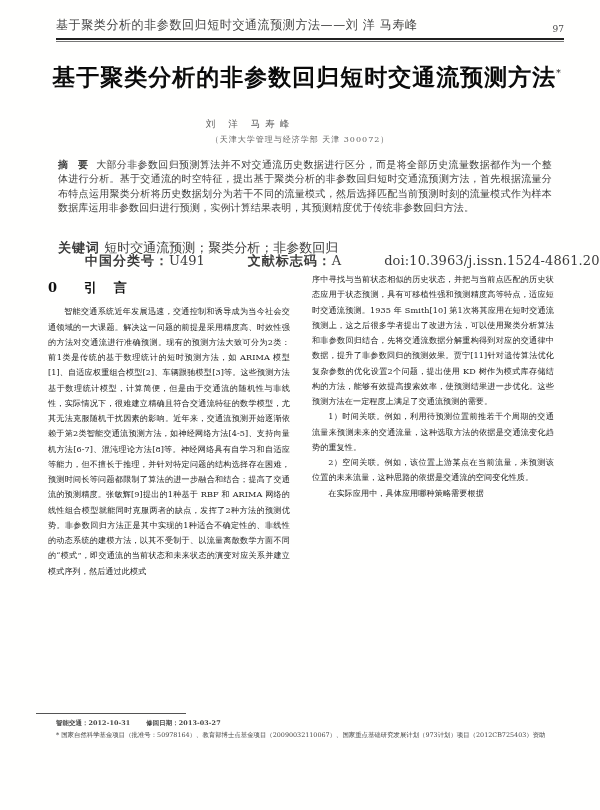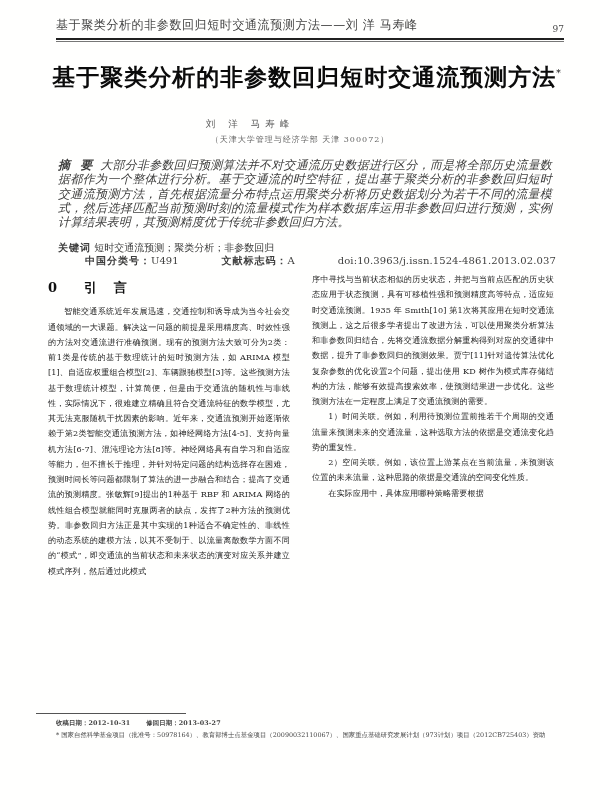--- a/index.html
+++ b/index.html
@@ -111,40 +111,39 @@
     color: #3a3a3a;
     opacity: .8;
   }
 
   
   .abstract-block {
     position: absolute;
     left: 58px;
     right: 48px;
     top: 158px;
-    font-size: 12px;
+    font-size: 10px;
     line-height: 14.3px;
     letter-spacing: .15px;
     color: #2a2a2a;
     text-align: justify;
     opacity: .9;
-    font-style: italic;
   }
   .abs-label {
     font-weight: 700;
     letter-spacing: 3px;
     margin-right: 5px;
   }
   .abs-para { text-indent: 0; }
 
   .meta-line {
     position: absolute;
     left: 58px;
     right: 48px;
-    font-size: 10px;
+    font-size: 13px;
     line-height: 13px;
     color: #2a2a2a;
     opacity: .9;
   }
   .meta-line .lbl { font-weight: 700; letter-spacing: 1px; }
   .kw-line { top: 241px; }
   .clc-line { top: 254px; display: flex; gap: 0; }
   .clc-seg { margin-right: 16px; white-space: nowrap; margin-left: 27px; }
   .clc-doi { letter-spacing: .1px; }
 
@@ -234,17 +233,17 @@
 
   <div class="col col-right">
     <p class="p" style="text-indent:0">序中寻找与当前状态相似的历史状态，并把与当前点匹配的历史状态应用于状态预测，具有可移植性强和预测精度高等特点，适应短时交通流预测。1935 年 Smith[10] 第1次将其应用在短时交通流预测上，这之后很多学者提出了改进方法，可以使用聚类分析算法和非参数回归结合，先将交通流数据分解重构得到对应的交通律中数据，提升了非参数回归的预测效果。贾宁[11]针对遗传算法优化复杂参数的优化设置2个问题，提出使用 KD 树作为模式库存储结构的方法，能够有效提高搜索效率，使预测结果进一步优化。这些预测方法在一定程度上满足了交通流预测的需要。</p>
     <p class="p">1）时间关联。例如，利用待预测位置前推若干个周期的交通流量来预测未来的交通流量，这种选取方法的依据是交通流变化趋势的重复性。</p>
     <p class="p">2）空间关联。例如，该位置上游某点在当前流量，来预测该位置的未来流量，这种思路的依据是交通流的空间变化性质。</p>
     <p class="p">在实际应用中，具体应用哪种策略需要根据</p>
   </div>
 
   <div class="foot-rule"></div>
   <div class="footnotes">
-    <div class="fn-dates"><span>收稿日期：</span><span>2012-10-31</span><span class="gap"></span><span>修回日期：</span><span>2013-03-27</span></div>
+    <div class="fn-dates"><span>智能交通：</span><span>2012-10-31</span><span class="gap"></span><span>修回日期：</span><span>2013-03-27</span></div>
     <div class="fn-star">* 国家自然科学基金项目（批准号：50978164）、教育部博士点基金项目（20090032110067）、国家重点基础研究发展计划（973计划）项目（2012CB725403）资助</div>
   </div>
 
 </div>
 
 </body></html>

